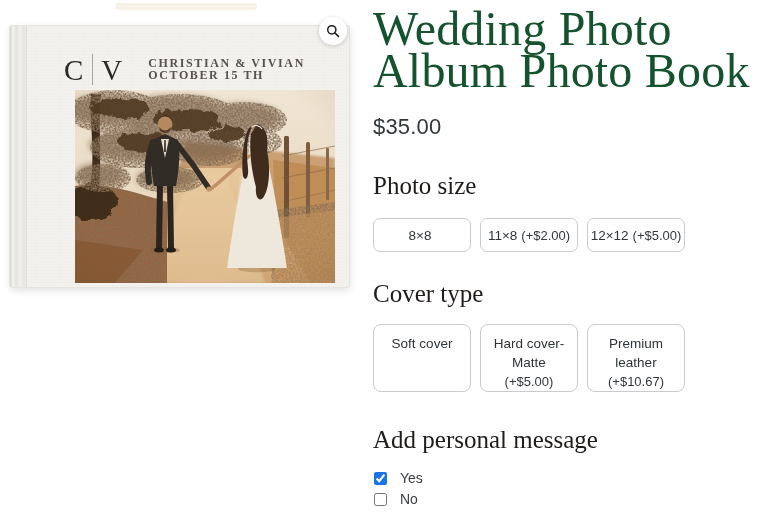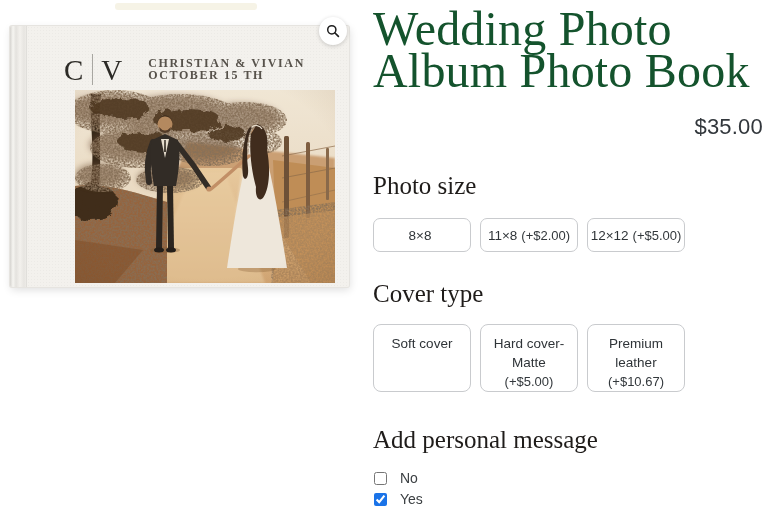--- a/index.html
+++ b/index.html
@@ -55,21 +55,21 @@
     box-shadow:0 1px 4px rgba(0,0,0,.18);
     display:flex; align-items:center; justify-content:center; cursor:pointer;
   }
 
   
   .details { position:absolute; left:373px; top:0; width:390px; }
   .title {
     margin:8px 0 0; font-family:"Liberation Serif", serif; font-weight:400;
     font-size:48px; line-height:42px; color:#14532d; letter-spacing:0.2px;
   }
-  .price { margin-top:22px; font-size:22px; line-height:26px; color:#32373c; letter-spacing:0.2px;text-align:right; }
+  .price { margin-top:22px; font-size:22px; line-height:26px; color:#32373c; letter-spacing:0.2px; }
   .section-heading {
     font-family:"Liberation Serif", serif; font-weight:400;
     font-size:25px; line-height:28px; color:#1f1c1a; margin:0;
   }
   .sh-1 { margin-top:32px; }
   .sh-2 { margin-top:28px; }
   .sh-3 { margin-top:34px; }
   .btn-row { display:flex; gap:9px; margin-top:18px; }
   .btn-row.tall { margin-top:16px; }
   .opt-btn {
@@ -280,21 +280,21 @@
     <button class="opt-btn tall">
       <span class="lbl">Premium
 leather</span>
       <span class="note">(+$10.67)</span>
     </button>
   </div>
 
   <h2 class="section-heading sh-3">Add personal message</h2>
   <div class="checks">
     <label class="check-row">
+      <input type="checkbox" checked="" style="">
+      <span class="check-label">Yes</span>
+    </label>
+    <label class="check-row">
       <input type="checkbox" style="">
       <span class="check-label">No</span>
     </label>
-    <label class="check-row">
-      <input type="checkbox" checked="" style="">
-      <span class="check-label">Yes</span>
-    </label>
   </div>
 </div>
 
 </body></html>

